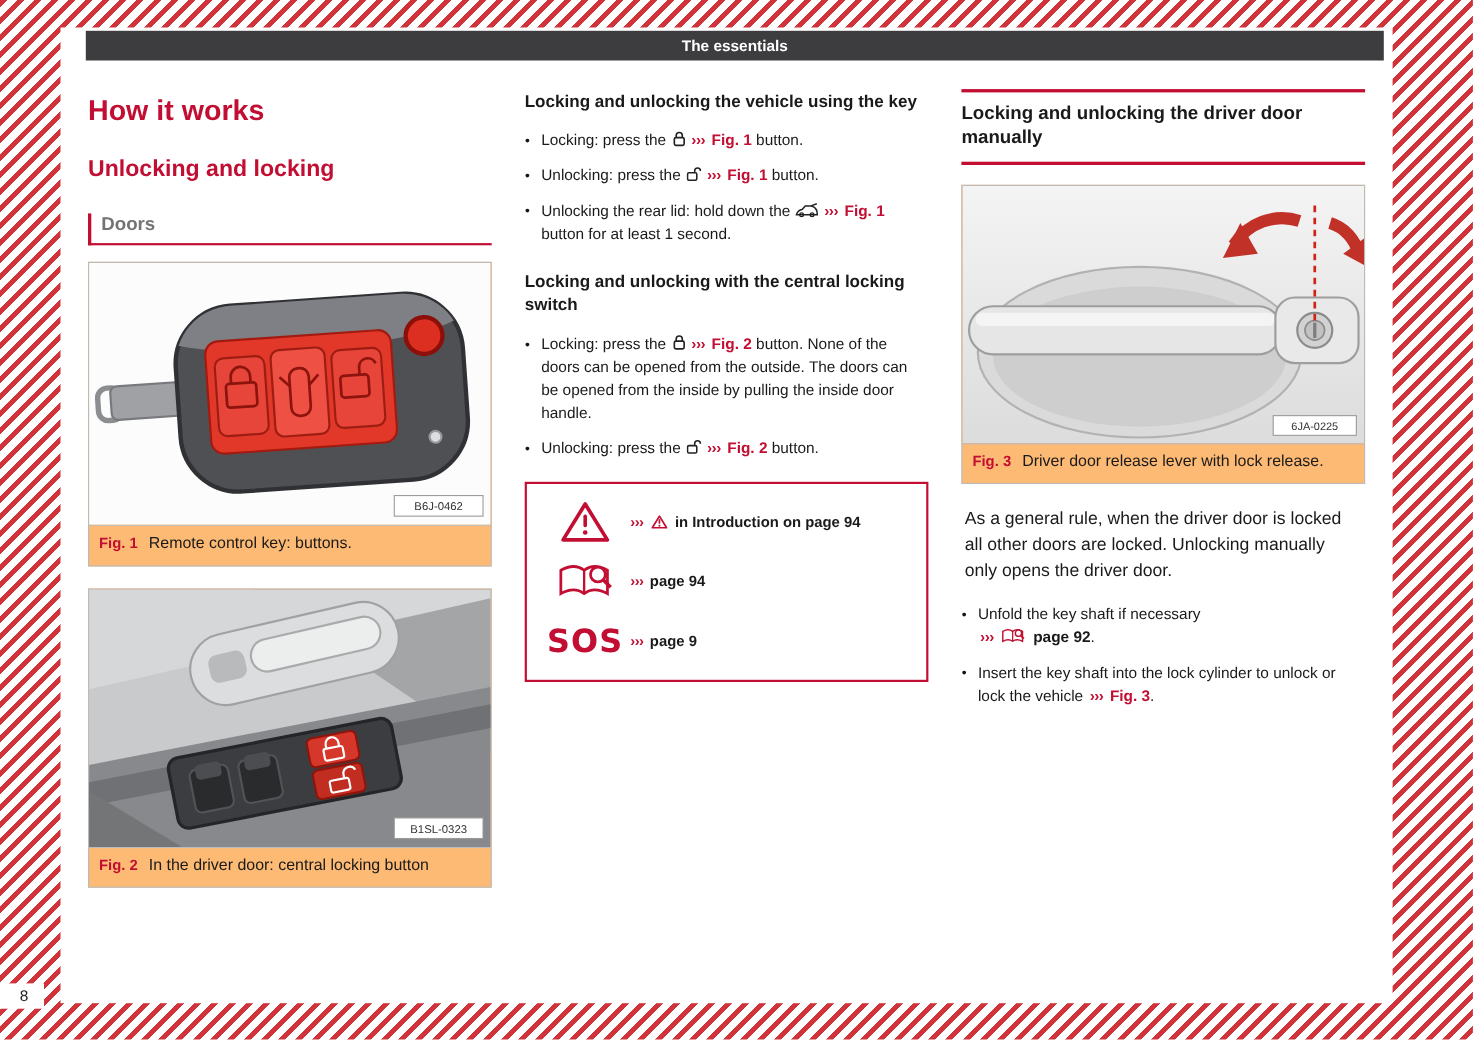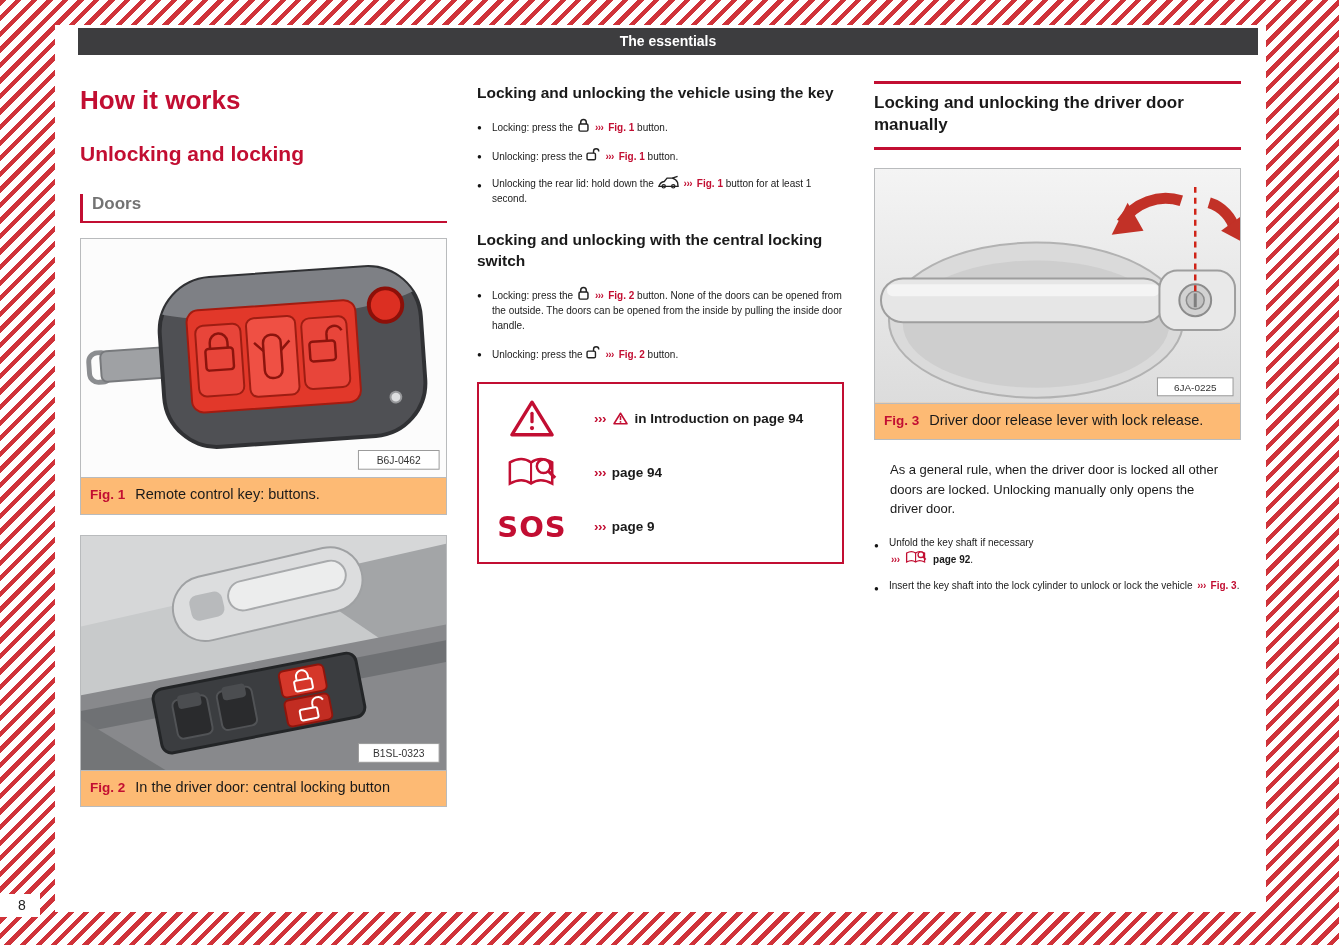--- a/index.html
+++ b/index.html
@@ -37,33 +37,33 @@
     padding:0 0 7px 9px;margin:0 0 15px;
   }
   .figure{border:1px solid var(--frame);margin:0 0 20px;background:#fdba74;}
   .fig-img{display:block;width:100%;border-bottom:1px solid var(--frame);}
   .fig-cap{padding:7px 9px 9px;font-size:14.5px;line-height:1.35;}
   .fig-label{color:var(--red);font-weight:bold;font-size:13.5px;margin-right:10px;white-space:nowrap;}
 
   
   .col-h{font-weight:bold;font-size:15.5px;line-height:1.35;margin:4px 0 13px;}
   .col-h.mt{margin-top:24px;}
-  .bullet{position:relative;padding-left:15px;margin:0 0 11px;font-size:10px;line-height:1.5;}
+  .bullet{position:relative;padding-left:15px;margin:0 0 11px;font-size:14px;line-height:1.5;}
   .bullet::before{content:"●";position:absolute;left:0;top:5px;font-size:8px;color:#141414;}
   .arrows{color:var(--red);font-weight:bold;letter-spacing:-0.5px;margin:0 2px 0 2px;}
   .figref{color:var(--red);font-weight:bold;}
   .bold{font-weight:bold;}
   .ii{display:inline-block;vertical-align:-2px;margin:0 3px 0 1px;}
-  .para{font-size:13px;line-height:1.5;margin:20px 16px 16px;}
+  .para{font-size:16px;line-height:1.5;margin:20px 3px 16px;}
 
   
   .refbox{border:2px solid var(--red);margin-top:20px;padding:8px 14px;}
   .ref-row{display:flex;align-items:center;min-height:54px;}
   .ref-icon-cell{width:78px;display:flex;justify-content:center;align-items:center;flex:none;}
-  .ref-text{font-size:13.5px;font-weight:bold;margin-left:21px;}
+  .ref-text{font-size:13.5px;font-weight:bold;}
   .sos{color:var(--red);font-weight:bold;font-size:29px;letter-spacing:1px;font-family:"DejaVu Sans",sans-serif;}
 
   
   .boxed-h{
     border-top:3px solid var(--red);border-bottom:3px solid var(--red);
     font-size:17px;font-weight:bold;line-height:1.3;
     padding:8px 0 11px;margin:2px 0 18px;
   }
 
   .pageno{

